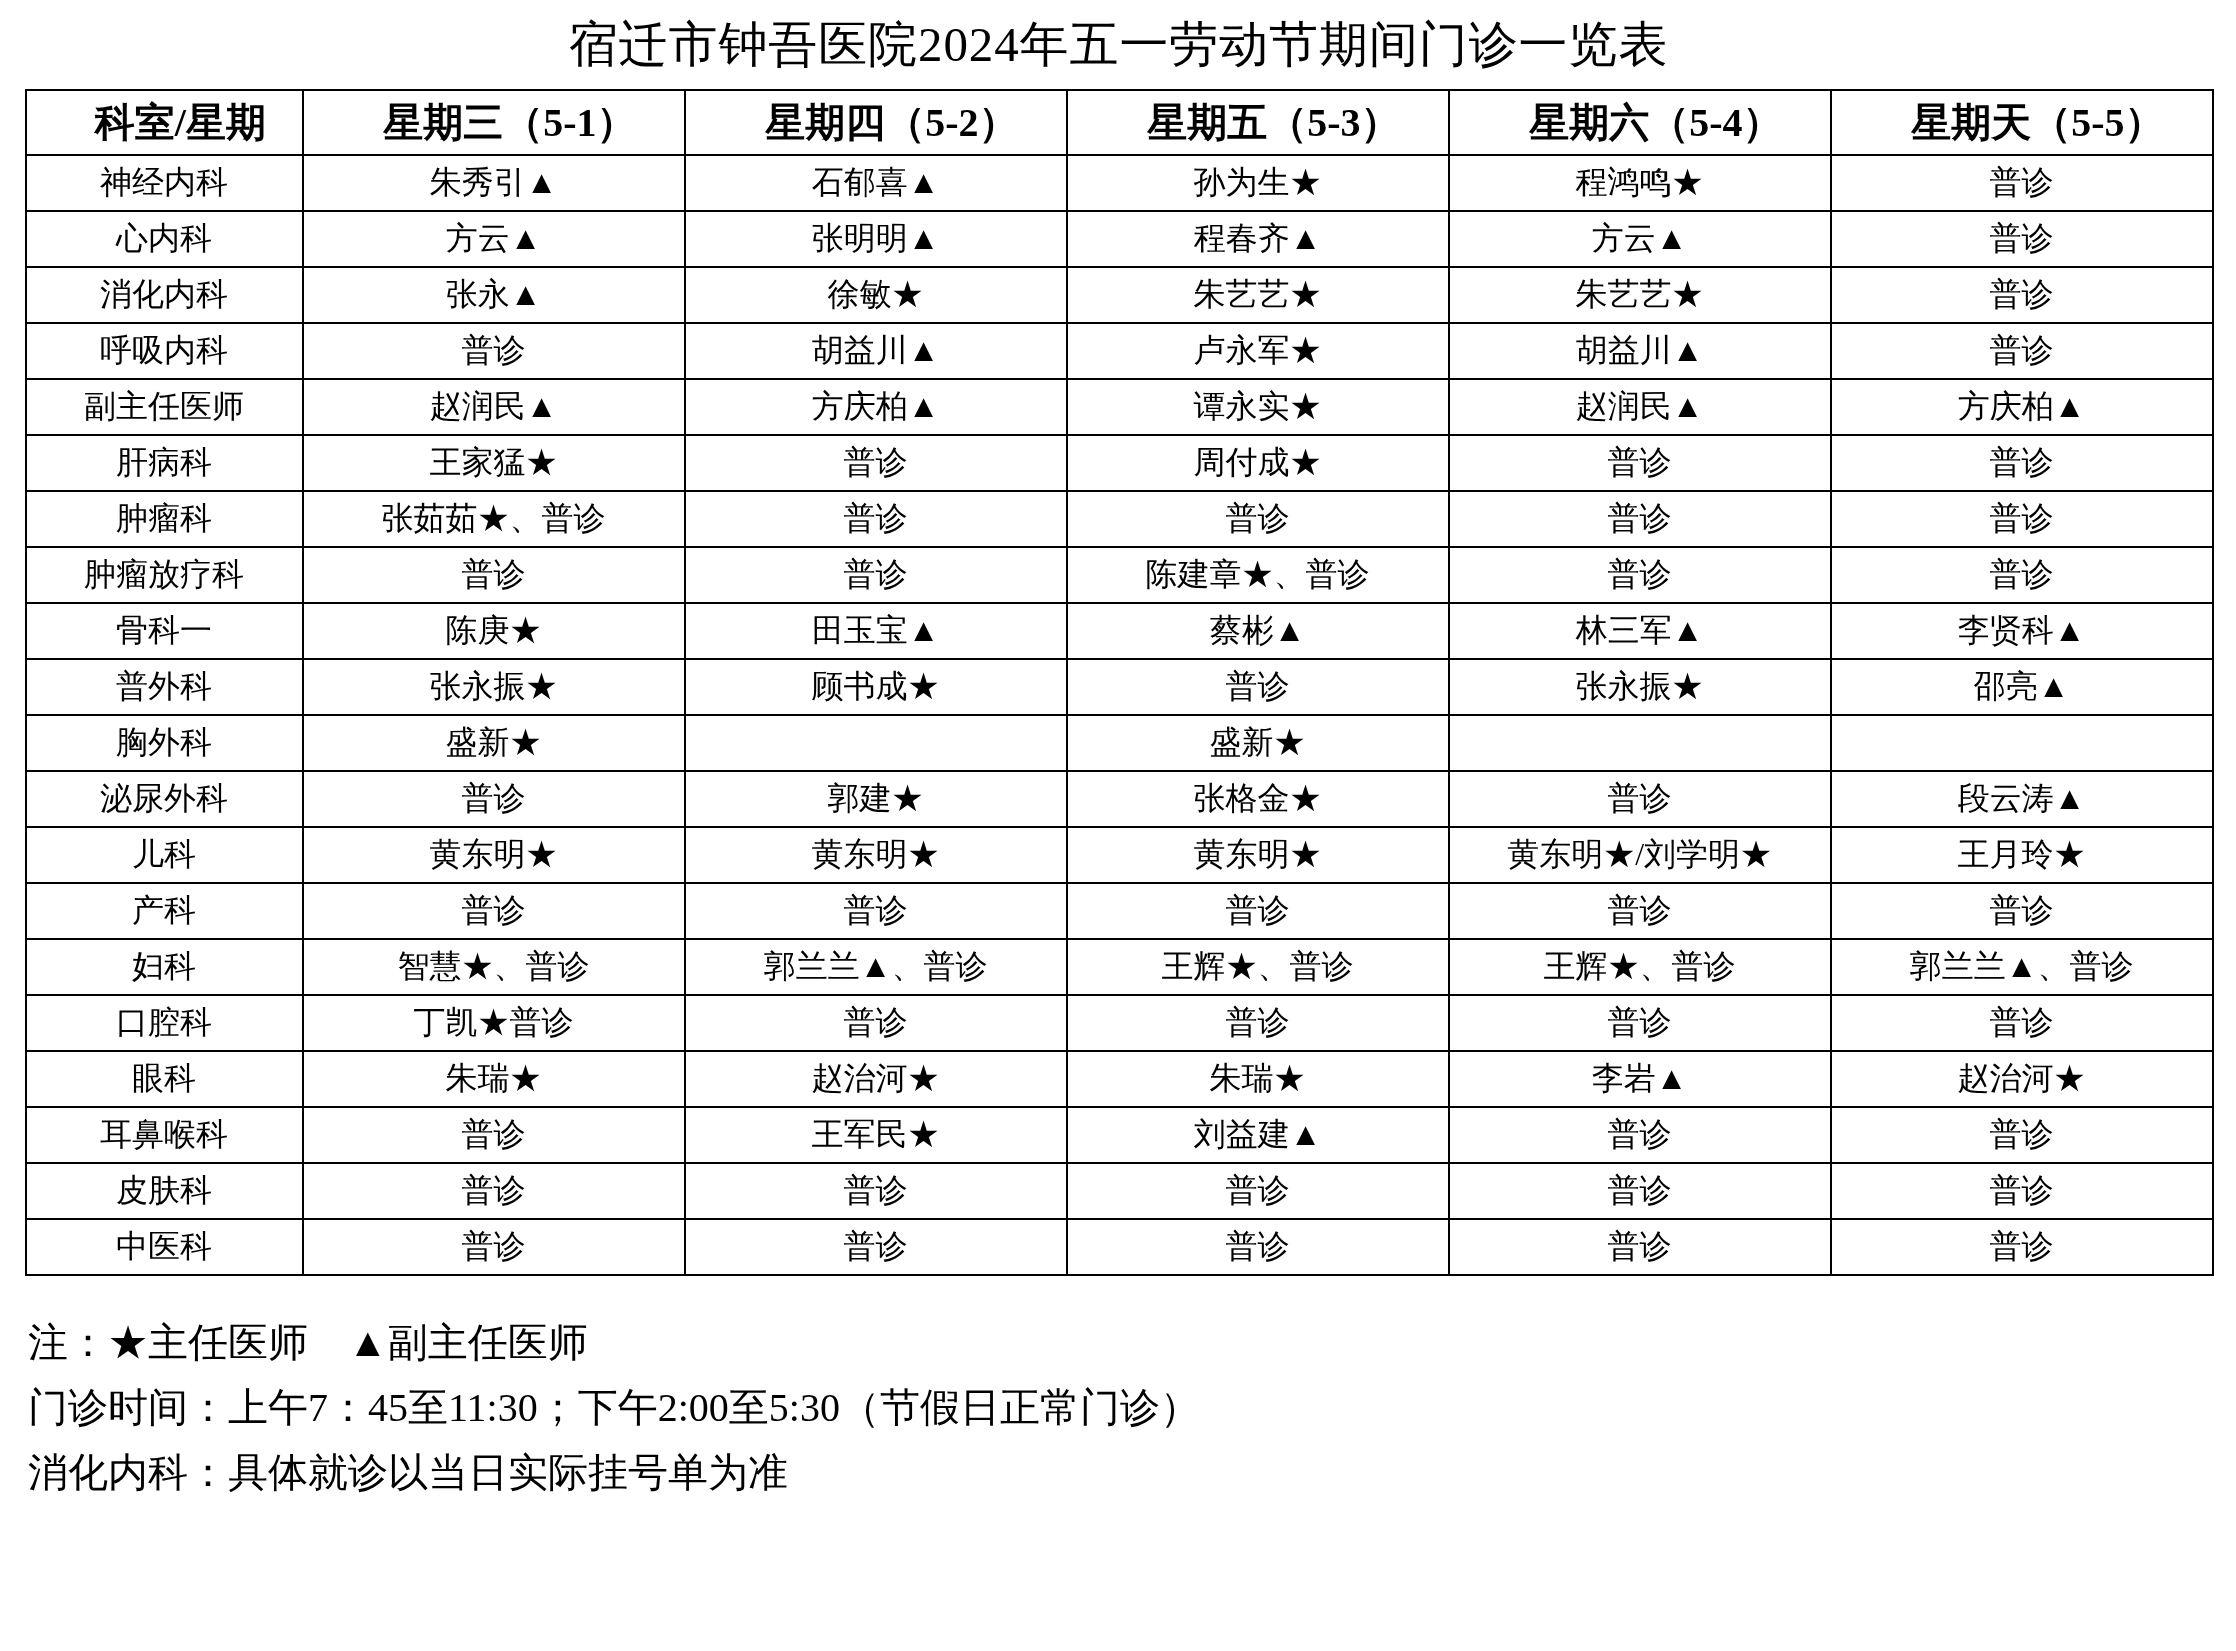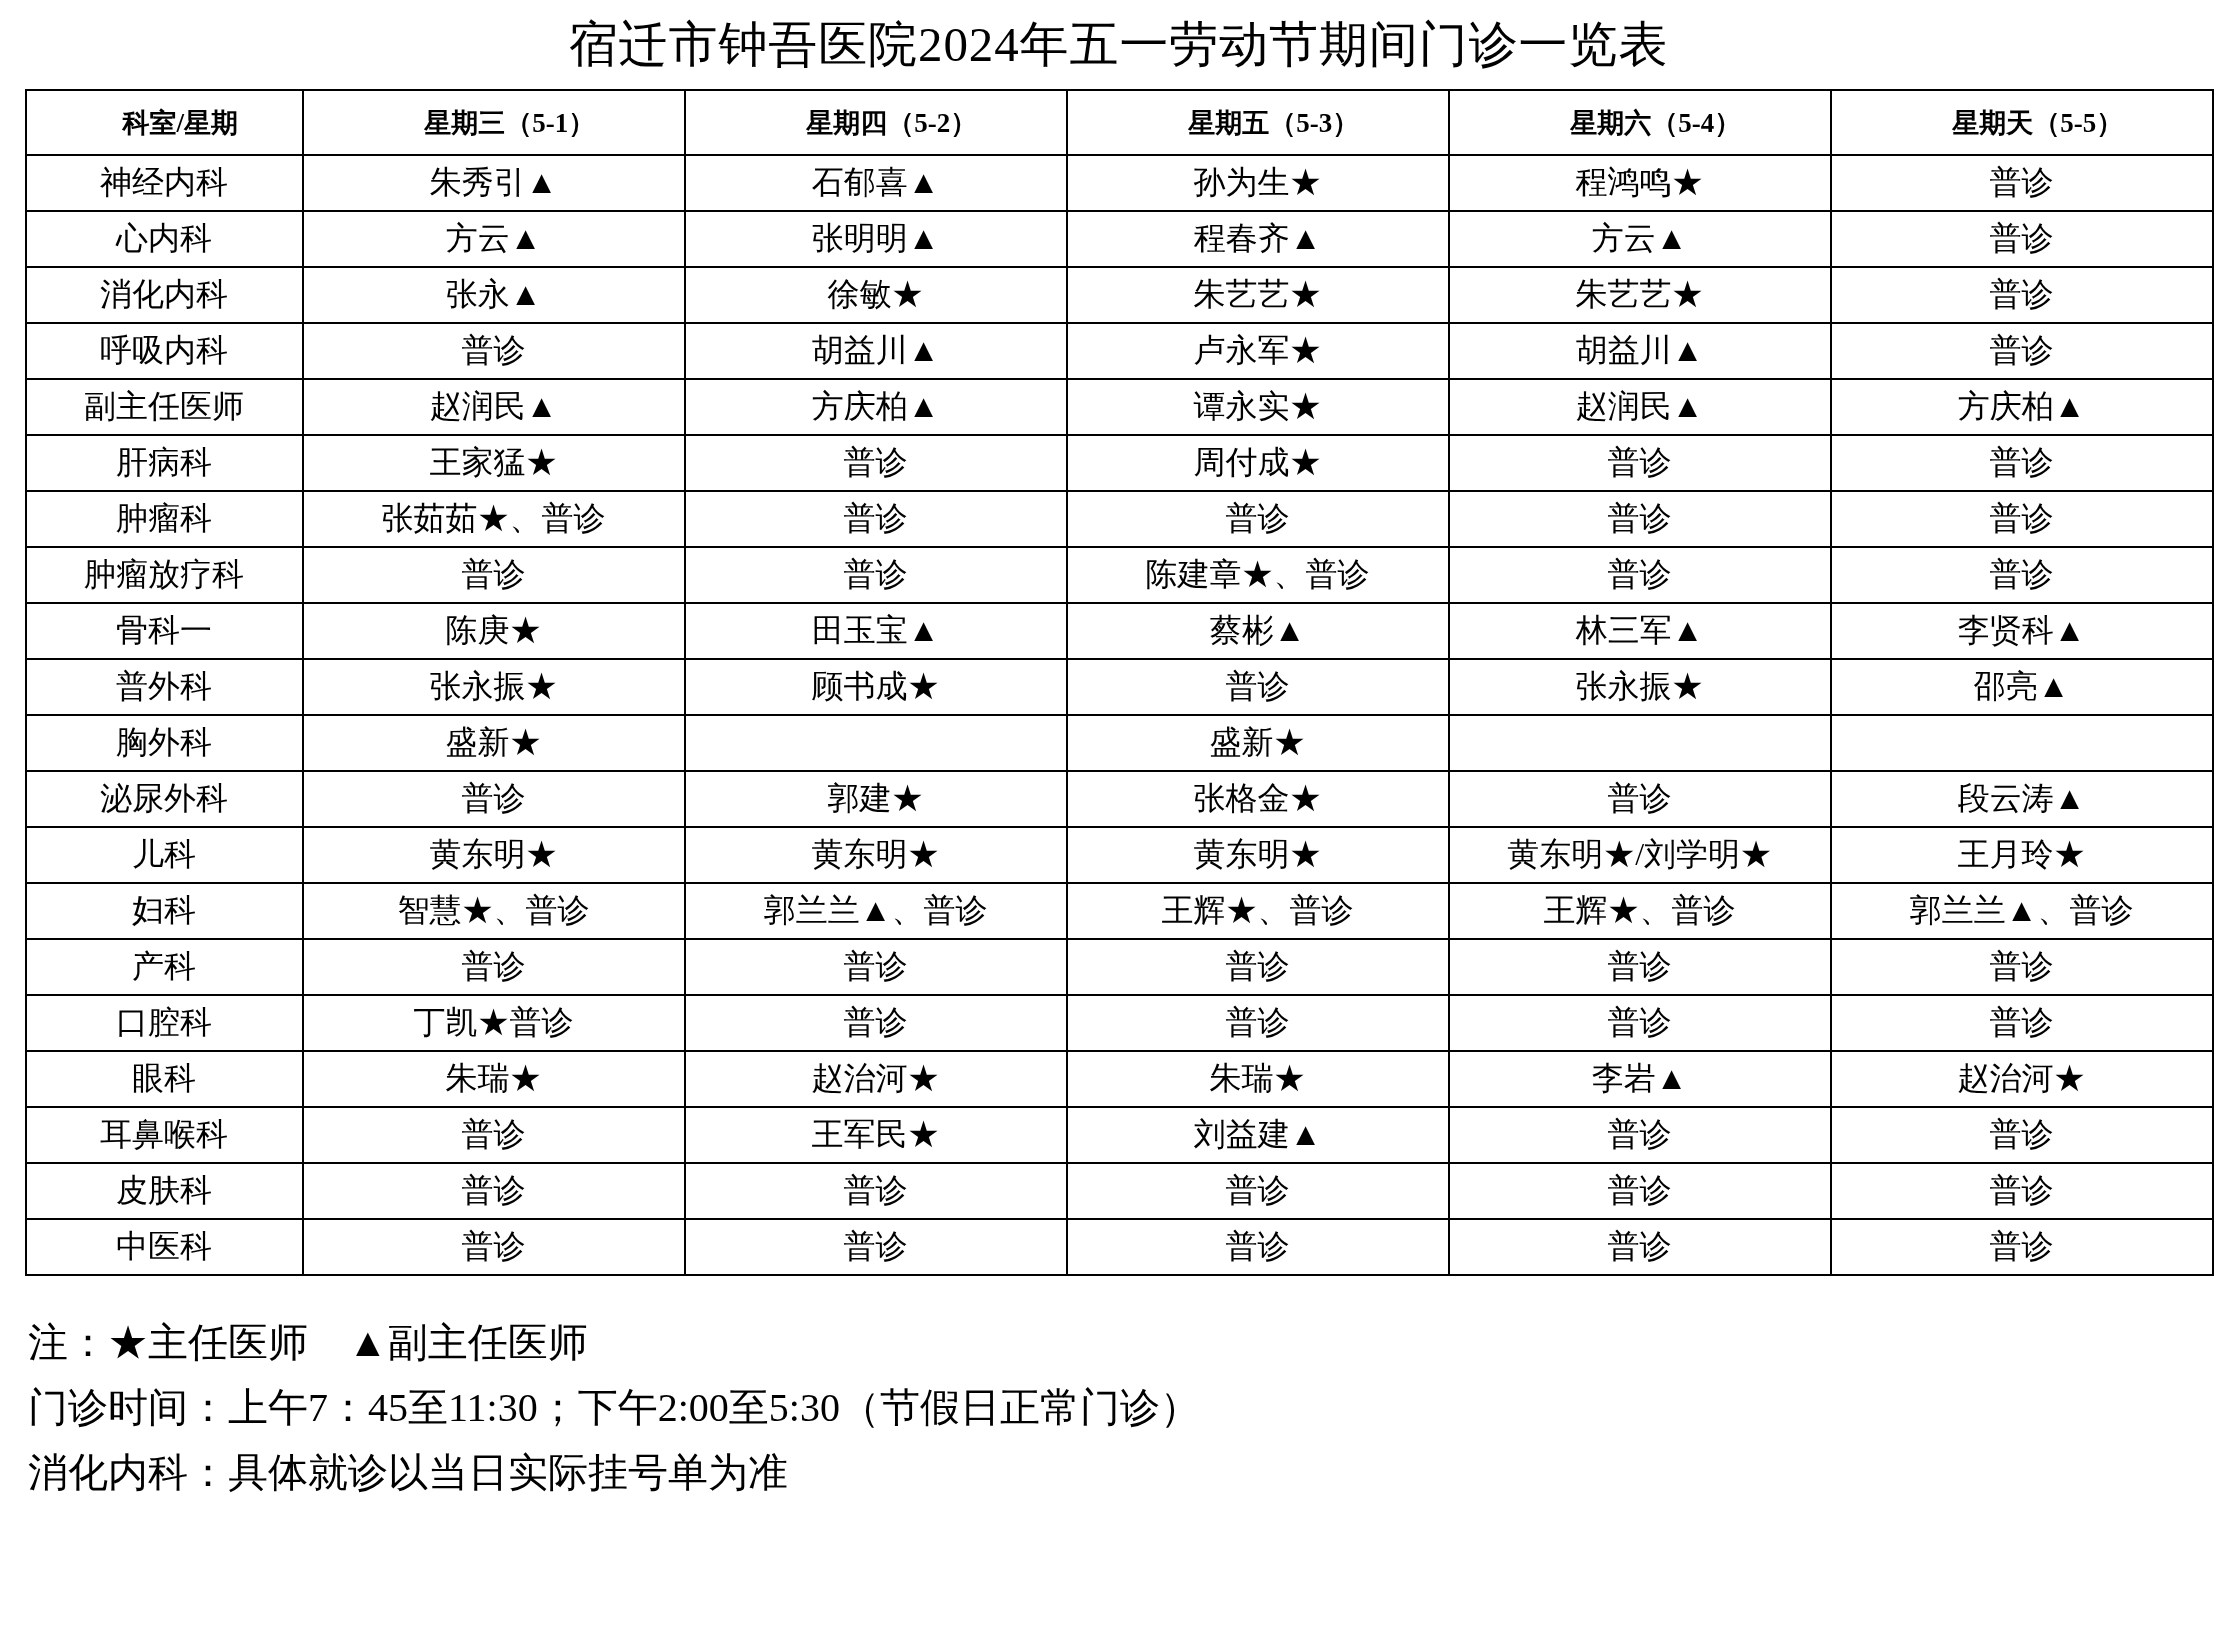--- a/index.html
+++ b/index.html
@@ -37,21 +37,21 @@
     text-align: center;
     vertical-align: middle;
     font-size: 32px;
     height: 54px;
     padding: 0 3.5px;
     white-space: nowrap;
     overflow: hidden;
   }
   table.schedule thead th {
     font-weight: bold;
-    font-size: 27px;
+    font-size: 40px;
     height: 63px;
     padding-left: 36px;
   }
   col.c0 { width: 277px; }
   col.cx { width: 382px; }
   .notes {
     padding: 35px 3.5px 0 3.5px;
     font-size: 40px;
     line-height: 1.62;
   }
@@ -184,36 +184,36 @@
         </tr>
       <tr>
           <td>儿科</td>
           <td>黄东明★</td>
           <td>黄东明★</td>
           <td>黄东明★</td>
           <td>黄东明★/刘学明★</td>
           <td>王月玲★</td>
         </tr>
       <tr>
+          <td>产科</td>
+          <td>普诊</td>
+          <td>普诊</td>
+          <td>普诊</td>
+          <td>普诊</td>
+          <td>普诊</td>
+        </tr>
+      <tr>
           <td>妇科</td>
           <td>智慧★、普诊</td>
           <td>郭兰兰▲、普诊</td>
           <td>王辉★、普诊</td>
           <td>王辉★、普诊</td>
           <td>郭兰兰▲、普诊</td>
         </tr>
       <tr>
-          <td>产科</td>
-          <td>普诊</td>
-          <td>普诊</td>
-          <td>普诊</td>
-          <td>普诊</td>
-          <td>普诊</td>
-        </tr>
-      <tr>
           <td>口腔科</td>
           <td>丁凯★普诊</td>
           <td>普诊</td>
           <td>普诊</td>
           <td>普诊</td>
           <td>普诊</td>
         </tr>
       <tr>
           <td>眼科</td>
           <td>朱瑞★</td>

